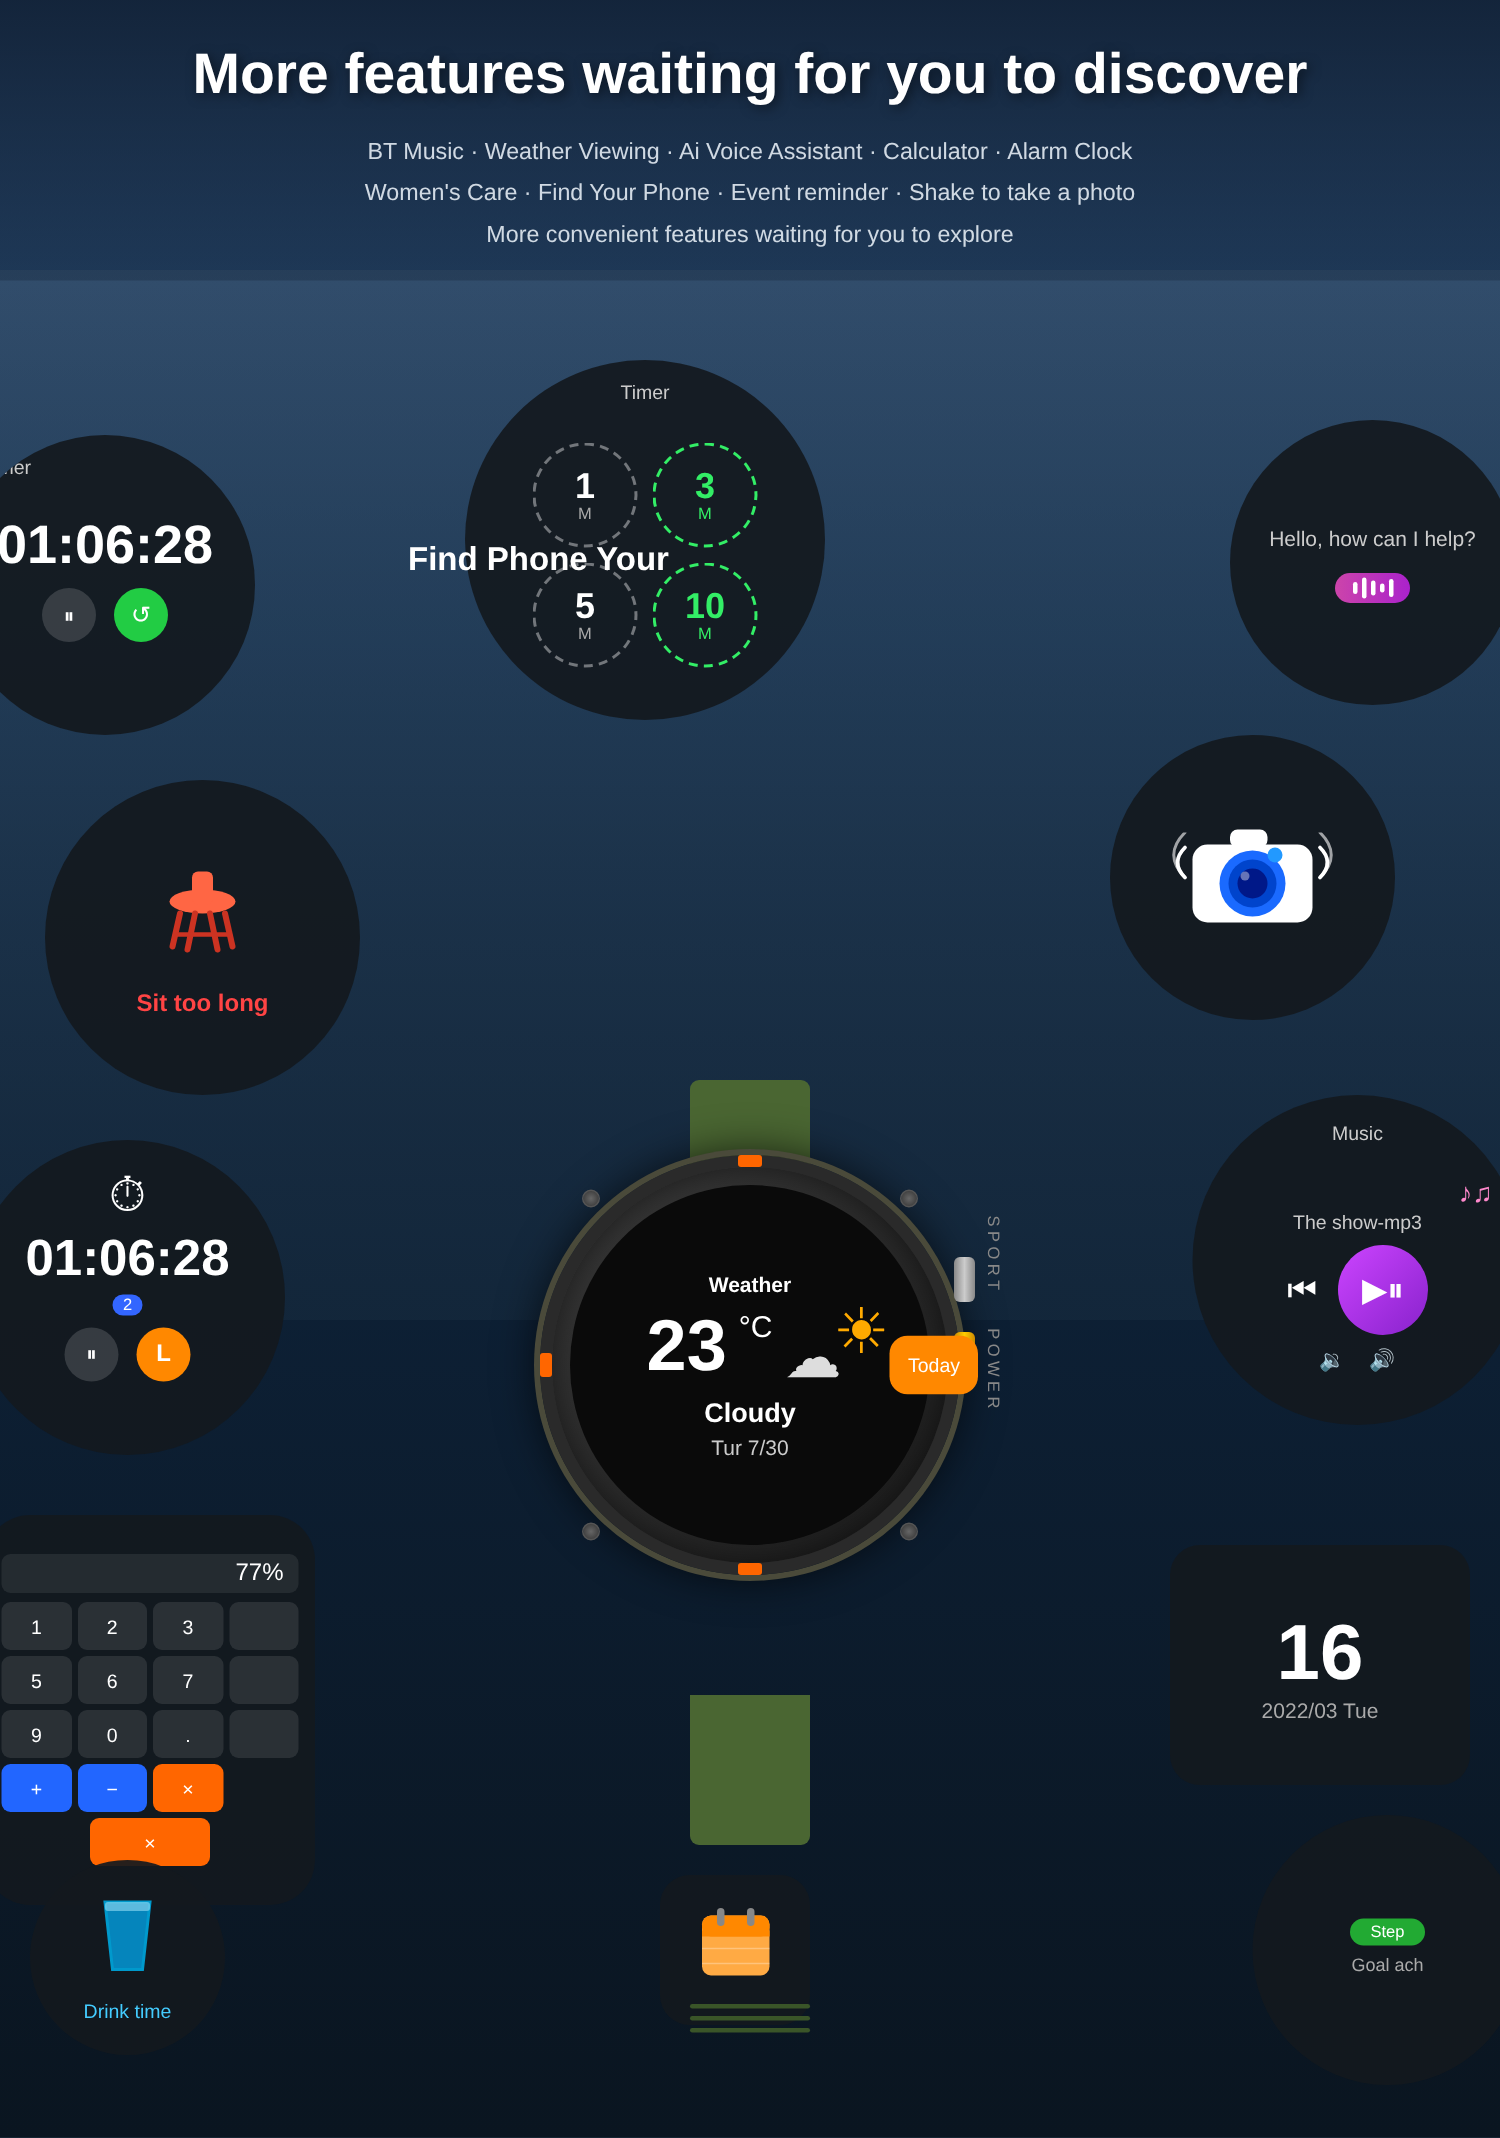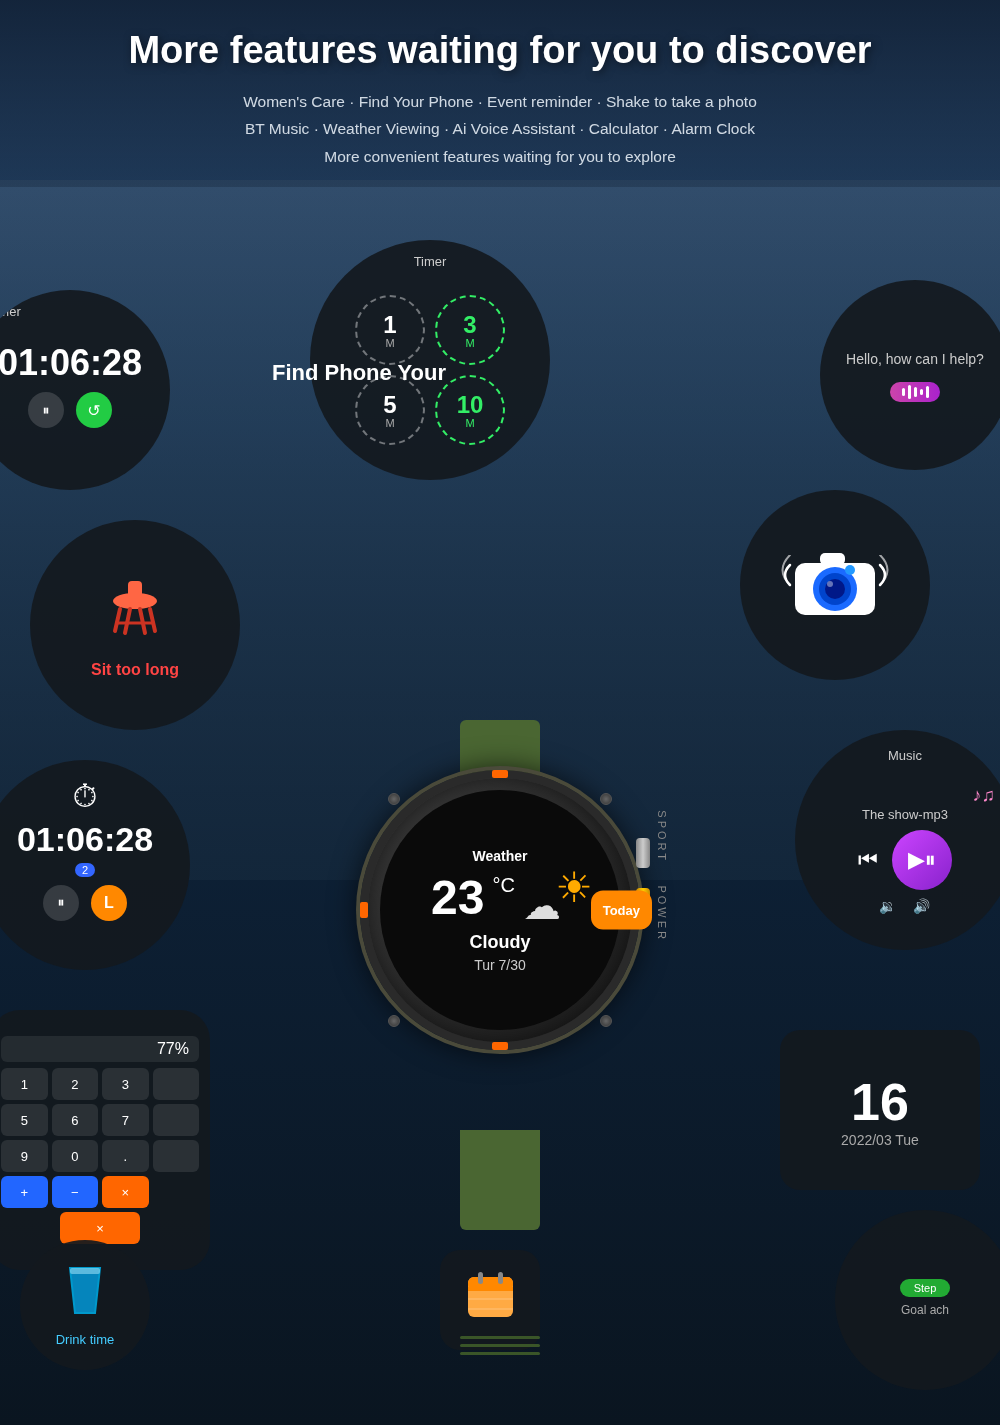--- a/index.html
+++ b/index.html
@@ -603,21 +603,21 @@
 
     
     .today-badge {
       position: absolute;
       right: -20px;
       top: 50%;
       transform: translateY(-50%);
       background: #ff8800;
       color: white;
       font-size: 13px;
-      font-weight: bold;
+      font-weight: normal;
       padding: 12px 12px;
       border-radius: 12px;
     }
 
     
     .bezel-text-sport {
       position: absolute;
       right: -30px;
       top: 30%;
       font-size: 11px;
@@ -725,22 +725,22 @@
   </style>
 </head>
 <body>
 
 <div class="bg-overlay"></div>
 
 <div class="hiker-bg"></div>
 
 <div class="header">
   <h1 class="main-title">More features waiting for you to discover</h1>
+  <p class="subtitle-text">BT Music · Weather Viewing · Ai Voice Assistant · Calculator · Alarm Clock</p>
   <p class="subtitle-text">Women's Care · Find Your Phone · Event reminder · Shake to take a photo</p>
-  <p class="subtitle-text">BT Music · Weather Viewing · Ai Voice Assistant · Calculator · Alarm Clock</p>
   <p class="subtitle-text">More convenient features waiting for you to explore</p>
 </div>
 
 <div class="content-area">
 
   <div class="bubble bubble-timer-left">
     <span class="bubble-label">Timer</span>
     <span class="timer-time">01:06:28</span>
     <div class="timer-controls">
       <div class="btn-pause">

